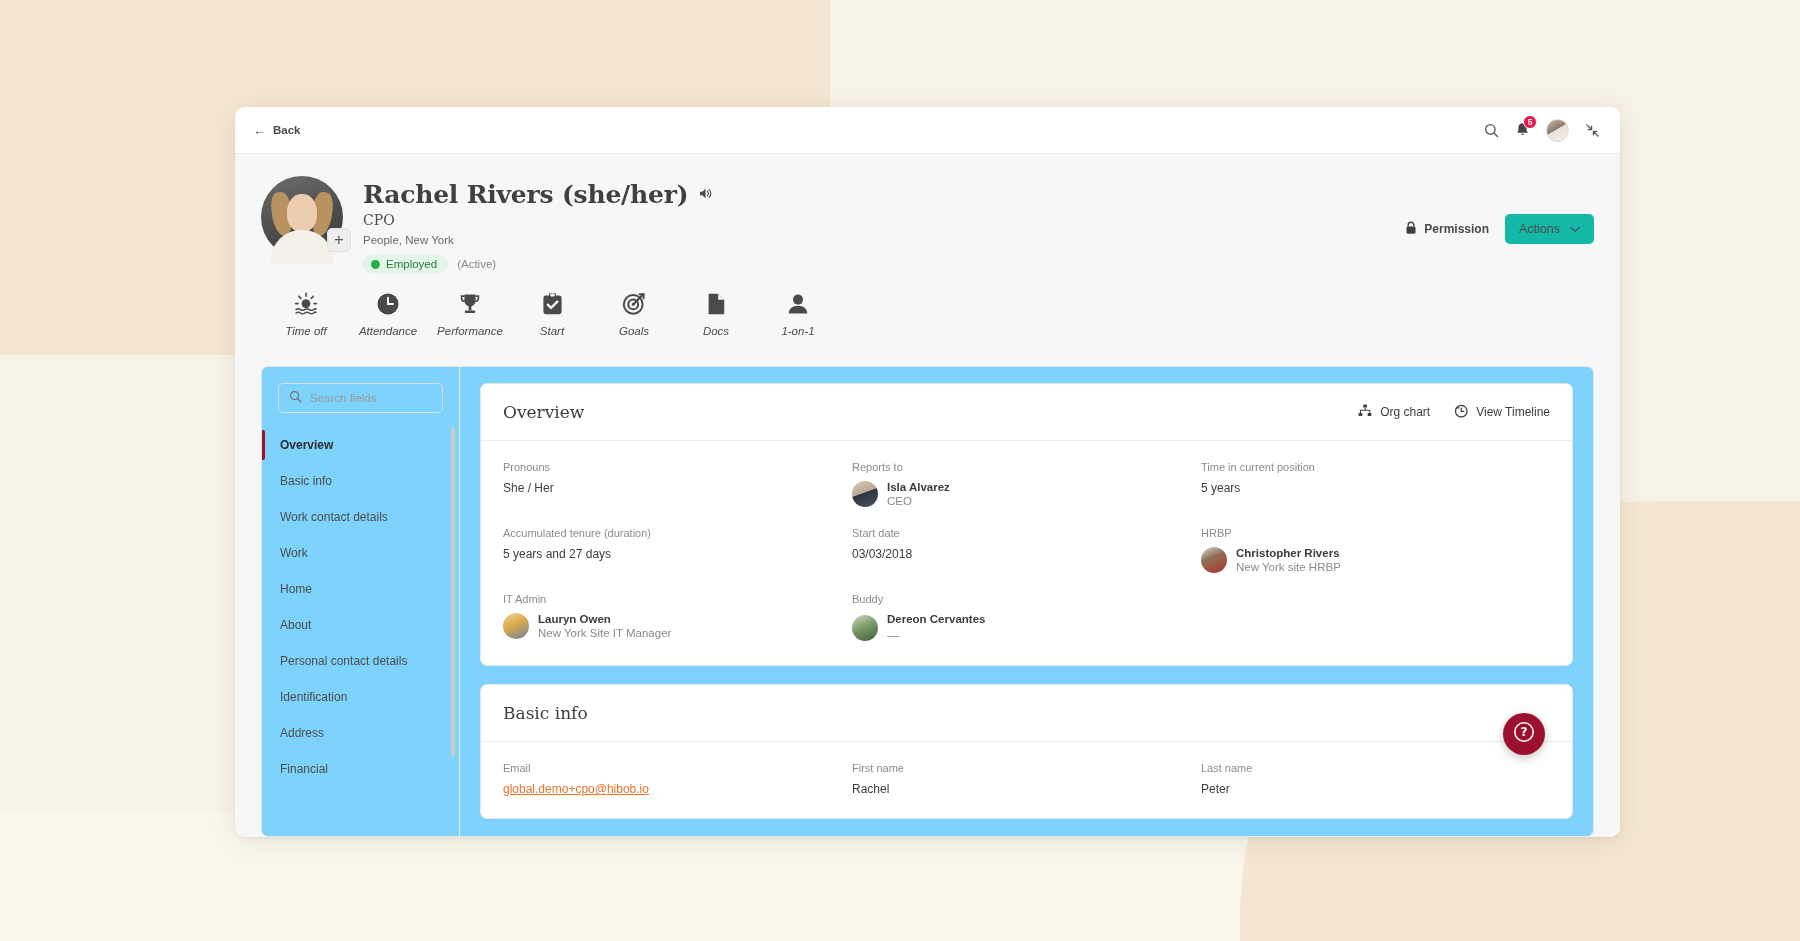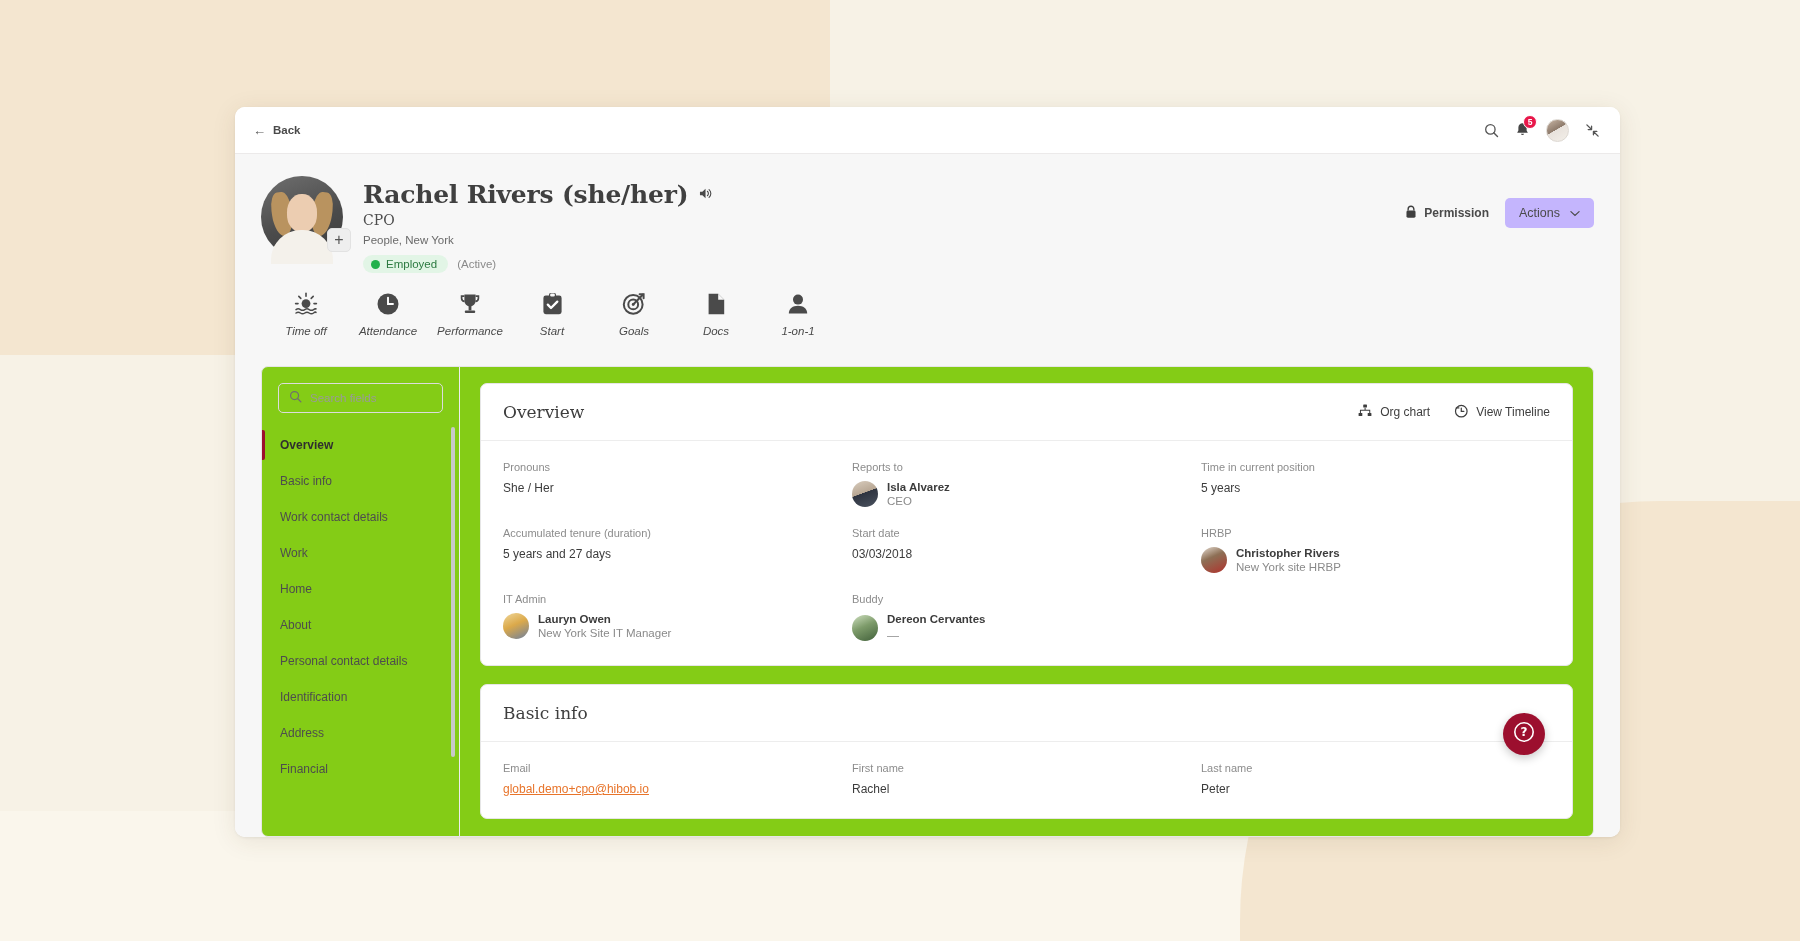--- a/index.html
+++ b/index.html
@@ -123,29 +123,29 @@
   .status-pill {
     display: flex; align-items: center; gap: 6px;
     background: #e2f5e6; border-radius: 12px;
     padding: 3px 11px 3px 8px;
     font-size: 11.5px; color: #2c7a41; font-weight: 500;
   }
   .status-dot { width: 9px; height: 9px; border-radius: 50%; background: #22b14c; }
   .status-sub { font-size: 11.5px; color: #8a8a8a; }
 
   .ph-actions {
-    position: absolute; right: 26px; top: 44px;
+    position: absolute; right: 26px; top: 60px;
     display: flex; align-items: center; gap: 16px;
   }
   .perm-btn {
     display: flex; align-items: center; gap: 7px;
     font-size: 12px; font-weight: bold; color: #4a4a4a; cursor: pointer;
   }
   .actions-btn {
-    background: #c4b5fd; border-radius: 5px;
+    background: #14b8a6; border-radius: 5px;
     padding: 8px 14px; font-size: 12.5px; color: #4a4a4a;
     display: flex; align-items: center; gap: 10px; cursor: pointer;
   }
 
   
   .tabs {
     display: flex; gap: 0; margin-top: 19px; padding-left: 4px;
   }
   .tab {
     width: 82px; display: flex; flex-direction: column;
@@ -155,21 +155,21 @@
   .tab svg { display: block; }
 
   
   .body-area {
     background: #f7f7f7;
     padding: 14px 26px 0 26px;
     height: calc(730px - 47px - 198px);
     display: flex; gap: 20px;
   }
   .panel {
-    background: #84cc16; border: 1px solid #e6e6e6; border-radius: 7px;
+    background: #7dd3fc; border: 1px solid #e6e6e6; border-radius: 7px;
     display: flex; width: 100%; overflow: hidden;
   }
 
   
   .sidebar { width: 198px; flex: 0 0 198px; padding: 16px 0 0 0; border-right: 1px solid #ededed; position: relative; }
   .search-box {
     margin: 0 16px 14px 16px;
     border: 1px solid #dcdcdc; border-radius: 5px;
     height: 30px; display: flex; align-items: center; gap: 8px;
     padding: 0 10px;

